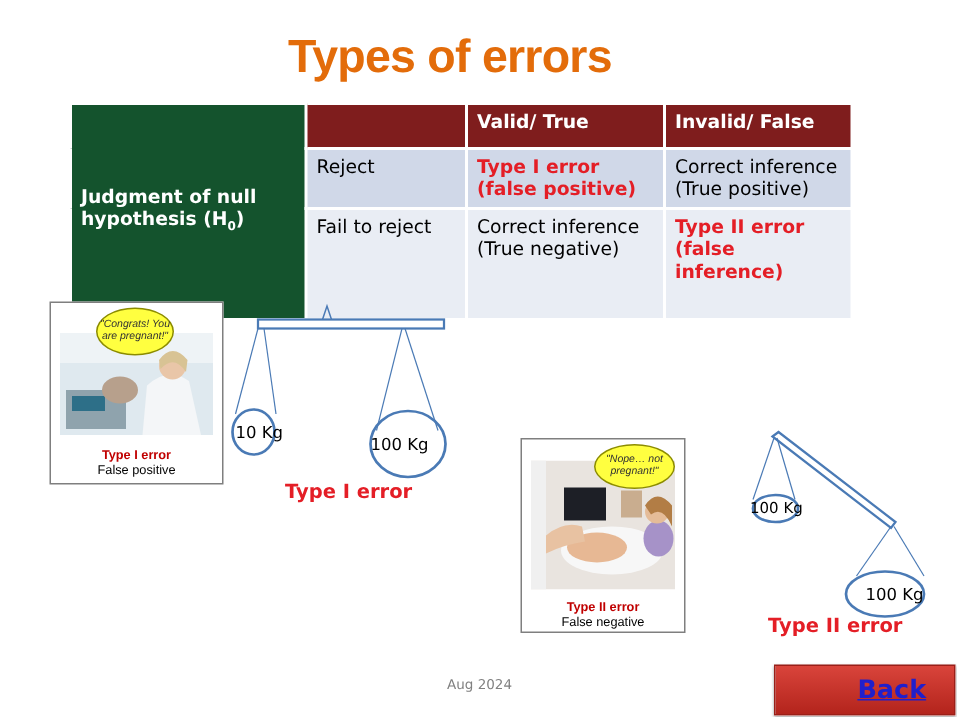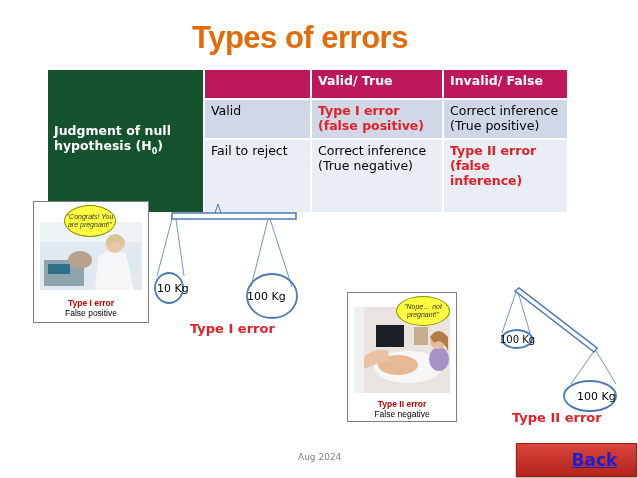--- a/index.html
+++ b/index.html
@@ -3,21 +3,21 @@
 <meta charset="utf-8">
 <style>
   html, body { margin:0; padding:0; }
   body { width:638px; height:478px; background:#ffffff; position:relative; overflow:hidden;
          font-family:"Liberation Sans", sans-serif; }
   .title { position:absolute; left:192px; top:20px; font-size:31px; font-weight:bold; color:#e36c0a;
            font-family:Liberation Sans, sans-serif; letter-spacing:-0.5px; }
   table.err { position:absolute; left:46px; top:68px; border-collapse:collapse; width:523px;
               font-family:"DejaVu Sans", sans-serif; font-size:12.5px; }
   table.err td { border:2px solid #ffffff; vertical-align:top; padding:3px 6px; line-height:15px; }
-  .hdr { background:#be185d; color:#fff; font-weight:bold; height:22px; }
+  .hdr { background:#7f1d1d; color:#fff; font-weight:bold; height:22px; }
   .rowhead { background:#14532d; color:#fff; font-weight:bold; vertical-align:middle !important; }
   .r1 { background:#d0d8e8; color:#000; height:32px; }
   .r2 { background:#e9edf4; color:#000; height:66px;margin-left:40px; }
   .red { color:#e41e26; font-weight:bold; }
   sub { font-size:8px; }
   .panel { position:absolute; background:#fff; border:1px solid #7f7f7f; font-family:"Liberation Sans", sans-serif; }
   .photo { position:absolute; }
   .cap1 { position:absolute; width:100%; text-align:center; font-size:8.5px; line-height:10px; }
   .cap1 .r { color:#c00000; font-weight:bold; }
   .bubble { position:absolute; background:#ffff40; border:1px solid #8c8c00; border-radius:50%;
@@ -39,21 +39,21 @@
   <tbody>
       <tr>
     <td class="rowhead" rowspan="3" style="width:143px;">
       <span>Judgment of null hypothesis (H</span><sub>0</sub><span>)</span>
     </td>
     <td class="hdr" style="width:93px;"></td>
     <td class="hdr" style="width:118px;">Valid/ True</td>
     <td class="hdr">Invalid/ False</td>
   </tr>
   <tr>
-    <td class="r1">Valid</td>
+    <td class="r1">Reject</td>
     <td class="r1 red"><span>Type I error</span><br><span>(false positive)</span></td>
     <td class="r1"><span>Correct inference</span><br><span>(True positive)</span></td>
   </tr>
   <tr>
     <td class="r2">Fail to reject</td>
     <td class="r2"><span>Correct inference</span><br><span>(True negative)</span></td>
     <td class="r2 red"><span>Type II error</span><br><span>(false inference)</span></td>
   </tr>
 </tbody>
   </table>

